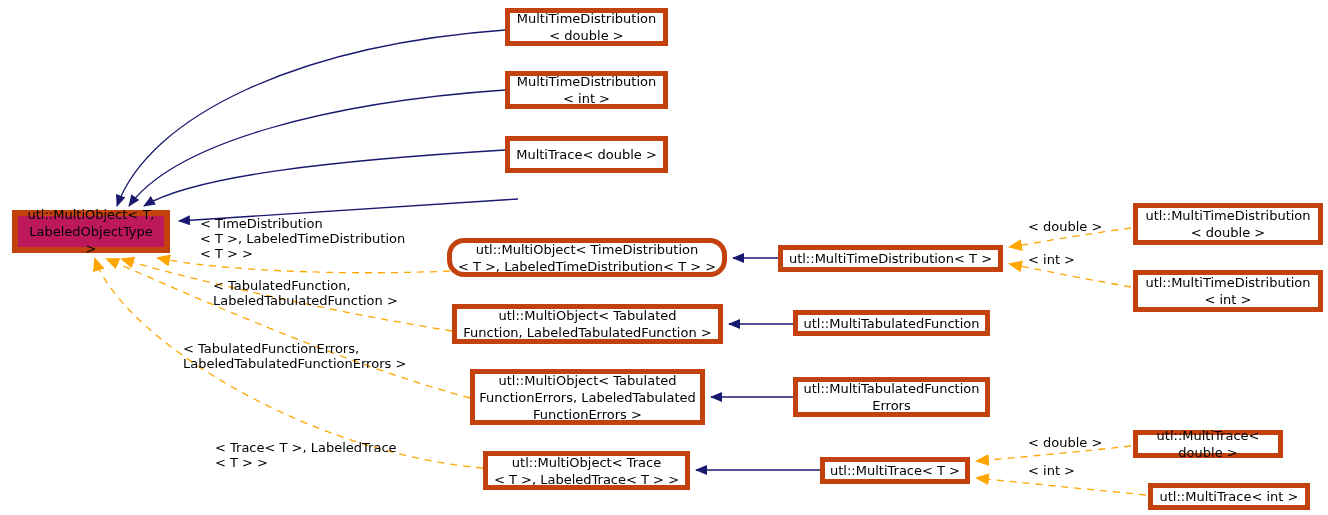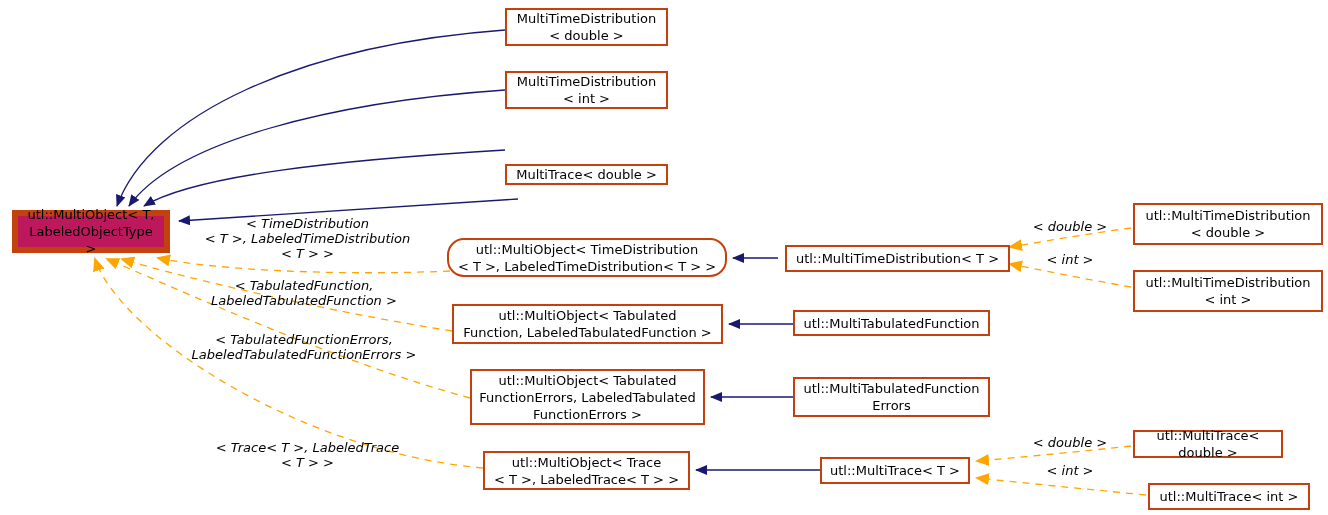--- a/index.html
+++ b/index.html
@@ -8,40 +8,39 @@
     width:1328px;height:515px;
     background:#ffffff;
     font-family:"DejaVu Sans","Liberation Sans",sans-serif;
     color:#000;
     overflow:hidden;
   }
   #edges{position:absolute;left:0;top:0;width:1328px;height:515px;}
   .node{
     position:absolute;
     background:#ffffff;
-    border:2px solid #c2410c;
+    border:5px solid #c2410c;
     display:flex;align-items:center;justify-content:center;
     text-align:center;
     white-space:pre-line;
     font-size:13px;line-height:17px;
     box-sizing:border-box;
     padding:1px 4px;
     z-index:2;
   }
   .node.base{
     background:#be185d;
     border:6px solid #c2410c;
   }
   .elabel{
     position:absolute;
-    text-align:center;
+    text-align:left;
     white-space:pre-line;
     font-size:13px;line-height:15px;
     z-index:1;
-    font-style:italic;
   }
 </style>
 </head>
 <body>
 
 <div id="canvas">
 
   <svg id="edges" viewBox="0 0 1328 515" xmlns="http://www.w3.org/2000/svg">
     <defs>
       <marker id="ab" markerWidth="13" markerHeight="11" refX="11" refY="5" orient="auto" markerUnits="userSpaceOnUse">
@@ -70,54 +69,54 @@
       <path d="M 1131 287 C 1085 279, 1035 269, 1010 264" marker-end="url(#ao)"></path>
       <path d="M 1131 446 C 1085 451, 1025 457, 977 461" marker-end="url(#ao)"></path>
       <path d="M 1146 495 C 1085 489, 1025 483, 977 478" marker-end="url(#ao)"></path>
     </g>
   </svg>
 
   <div class="node" style="left:505px;top:8px;width:163px;height:38px;">MultiTimeDistribution
 &lt; double &gt;</div>
   <div class="node" style="left:505px;top:71px;width:163px;height:38px;">MultiTimeDistribution
 &lt; int &gt;</div>
-  <div class="node" style="left:505px;top:136px;width:163px;height:21px;margin-top:28px;">MultiTrace&lt; double &gt;</div>
+  <div class="node" style="left:505px;top:136px;width:163px;height:37px;">MultiTrace&lt; double &gt;</div>
 
   <div class="node base" style="left:12px;top:210px;width:158px;height:43px;">utl::MultiObject&lt; T,
 LabeledObjectType &gt;</div>
 
   <div class="node" style="left:447px;top:238px;width:280px;height:39px;border-radius:17px;">utl::MultiObject&lt; TimeDistribution
 &lt; T &gt;, LabeledTimeDistribution&lt; T &gt; &gt;</div>
   <div class="node" style="left:452px;top:304px;width:271px;height:40px;">utl::MultiObject&lt; Tabulated
 Function, LabeledTabulatedFunction &gt;</div>
   <div class="node" style="left:470px;top:369px;width:235px;height:56px;">utl::MultiObject&lt; Tabulated
 FunctionErrors, LabeledTabulated
 FunctionErrors &gt;</div>
   <div class="node" style="left:483px;top:451px;width:207px;height:39px;">utl::MultiObject&lt; Trace
 &lt; T &gt;, LabeledTrace&lt; T &gt; &gt;</div>
 
-  <div class="node" style="left:778px;top:245px;width:225px;height:27px;margin-left:7px;">utl::MultiTimeDistribution&lt; T &gt;</div>
+  <div class="node" style="left:778px;top:245px;width:225px;height:27px;">utl::MultiTimeDistribution&lt; T &gt;</div>
   <div class="node" style="left:793px;top:310px;width:197px;height:26px;">utl::MultiTabulatedFunction</div>
   <div class="node" style="left:793px;top:377px;width:197px;height:40px;">utl::MultiTabulatedFunction
 Errors</div>
   <div class="node" style="left:820px;top:457px;width:150px;height:27px;text-align:right;">utl::MultiTrace&lt; T &gt;</div>
 
   <div class="node" style="left:1133px;top:203px;width:190px;height:42px;">utl::MultiTimeDistribution
 &lt; double &gt;</div>
   <div class="node" style="left:1133px;top:270px;width:190px;height:42px;">utl::MultiTimeDistribution
 &lt; int &gt;</div>
   <div class="node" style="left:1133px;top:430px;width:150px;height:28px;">utl::MultiTrace&lt; double &gt;</div>
   <div class="node" style="left:1148px;top:483px;width:162px;height:27px;">utl::MultiTrace&lt; int &gt;</div>
 
   <div class="elabel" style="left:200px;top:216px;width:215px;">&lt; TimeDistribution
 &lt; T &gt;, LabeledTimeDistribution
 &lt; T &gt; &gt;</div>
-  <div class="elabel" style="left:198px;top:278px;width:212px;">&lt; TabulatedFunction,
+  <div class="elabel" style="left:213px;top:278px;width:212px;">&lt; TabulatedFunction,
 LabeledTabulatedFunction &gt;</div>
-  <div class="elabel" style="left:183px;top:332px;width:242px;">&lt; TabulatedFunctionErrors,
+  <div class="elabel" style="left:183px;top:341px;width:242px;">&lt; TabulatedFunctionErrors,
 LabeledTabulatedFunctionErrors &gt;</div>
   <div class="elabel" style="left:215px;top:440px;width:185px;">&lt; Trace&lt; T &gt;, LabeledTrace
 &lt; T &gt; &gt;</div>
   <div class="elabel" style="left:1028px;top:219px;width:84px;">&lt; double &gt;</div>
   <div class="elabel" style="left:1028px;top:252px;width:84px;">&lt; int &gt;</div>
   <div class="elabel" style="left:1028px;top:435px;width:84px;">&lt; double &gt;</div>
   <div class="elabel" style="left:1028px;top:463px;width:84px;">&lt; int &gt;</div>
 
 </div>
 

